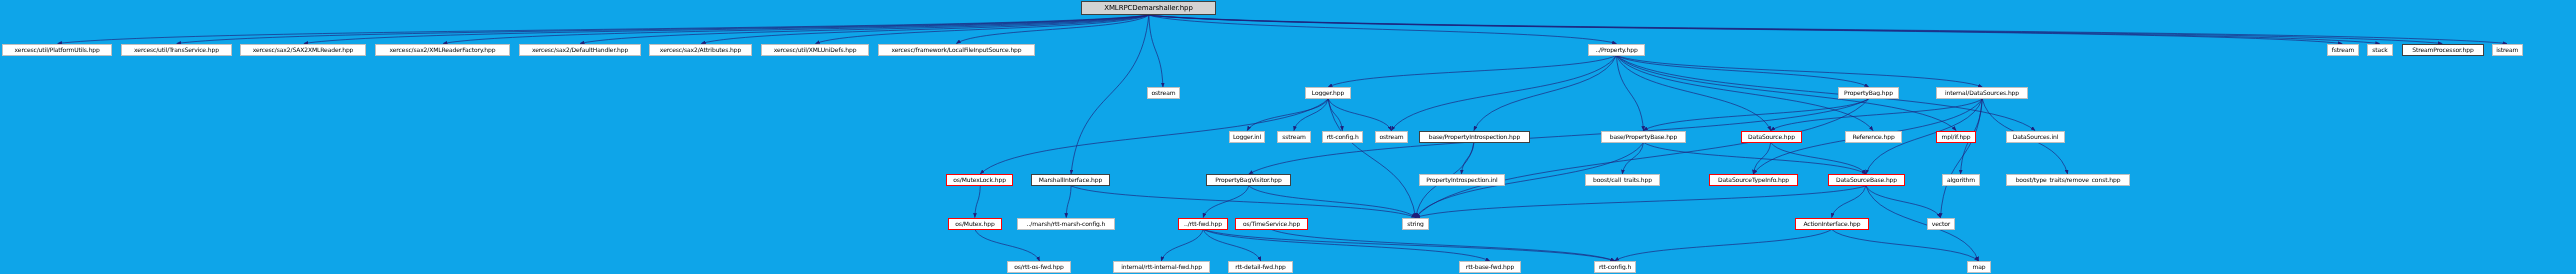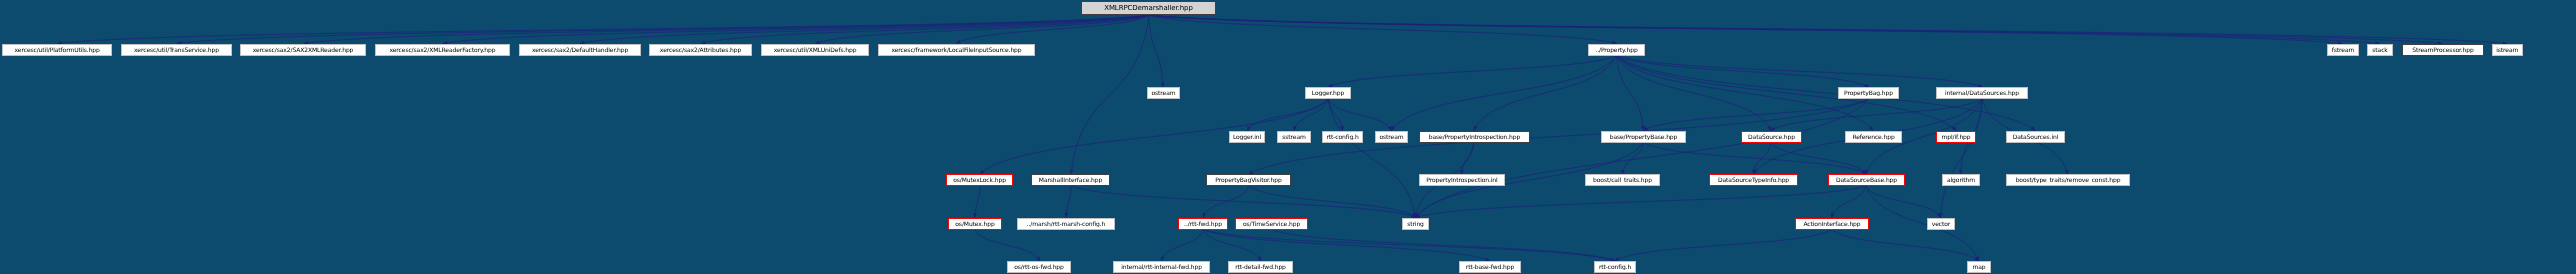--- a/index.html
+++ b/index.html
@@ -1,17 +1,17 @@
 <!DOCTYPE html>
 <html style="font-size:8.7px"><head>
 <meta charset="utf-8">
 <style>
   html,body{margin:0;padding:0;background:#ffffff;}
   body{font-family:"DejaVu Sans","Liberation Sans",sans-serif;}
-  #stage{position:relative;width:2576px;height:274px;background:#0c4a6e;overflow:hidden;}
+  #stage{position:relative;width:2576px;height:274px;background:#0ea5e9;overflow:hidden;}
   #edges{position:absolute;left:0;top:0;width:2576px;height:274px;pointer-events:none;}
   .node{
     position:absolute;
     box-sizing:border-box;
     display:flex;align-items:center;justify-content:center;
     background:#ffffff;
     border:0.5px solid #c0c0c0;
     color:#000000;
     font-size:6px;
     line-height:1;

